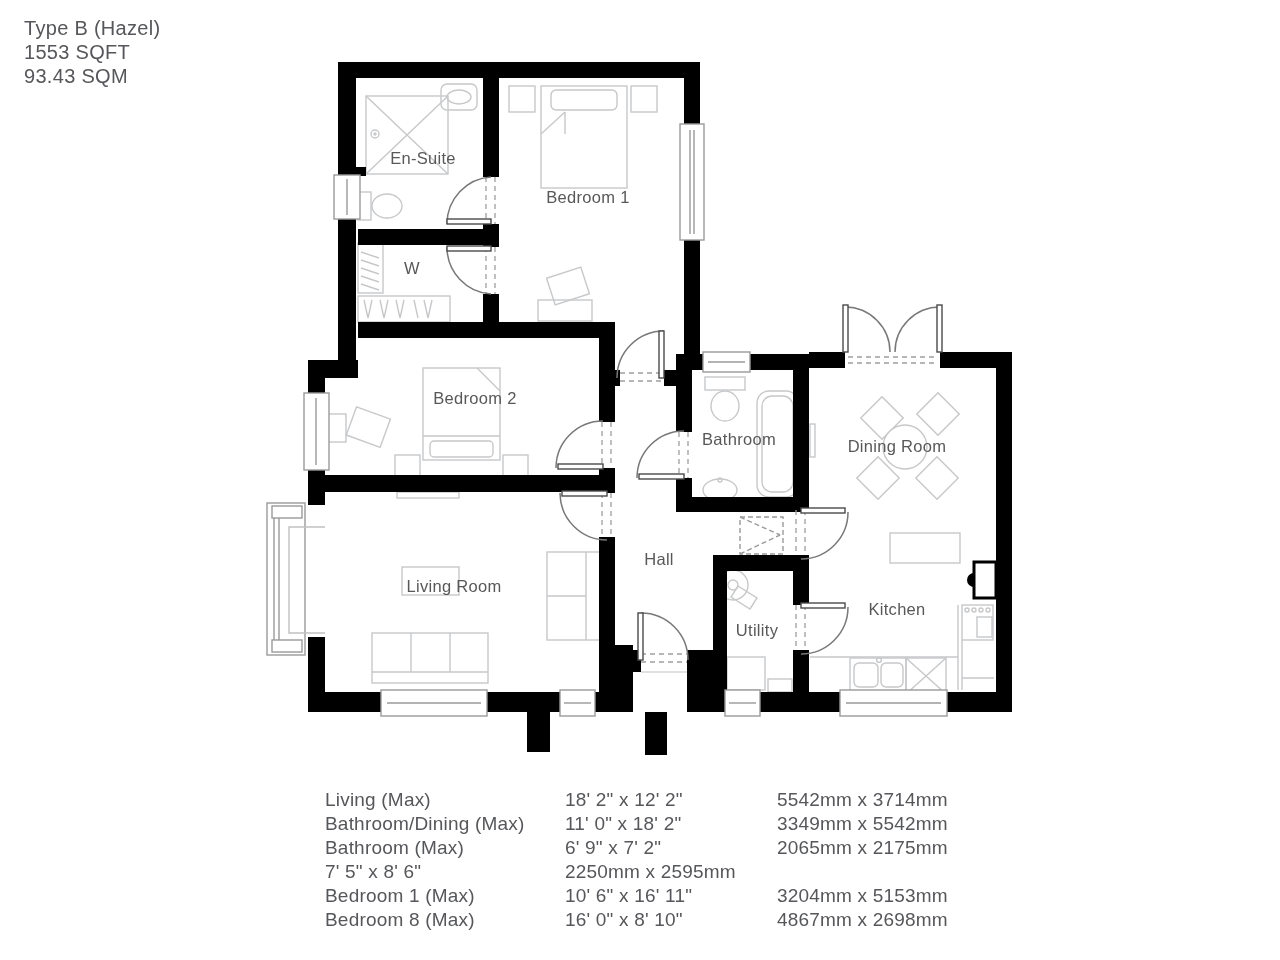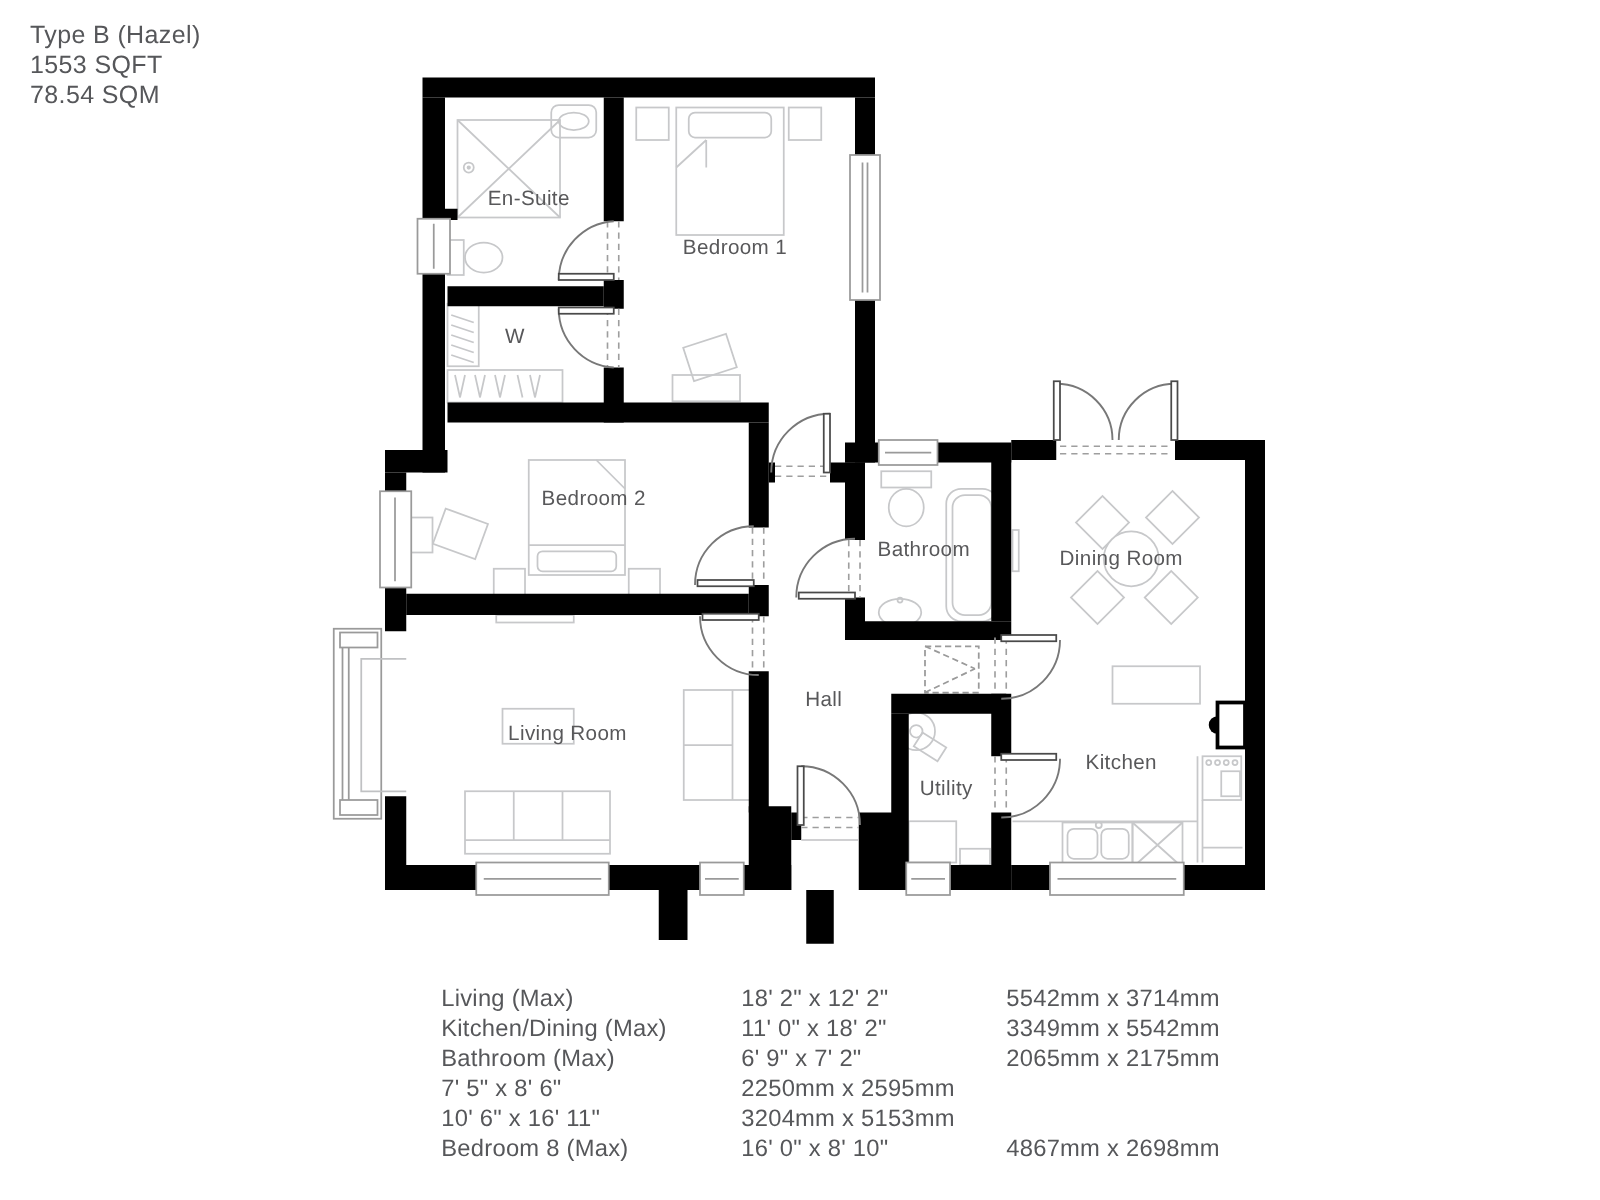--- a/index.html
+++ b/index.html
@@ -2,31 +2,31 @@
 <html><head>
 <meta charset="utf-8">
 <style>
   html,body{margin:0;padding:0;background:#ffffff;}
   .stage{position:relative;width:1280px;height:960px;background:#ffffff;overflow:hidden;
          font-family:"Liberation Sans",sans-serif;}
   .hdr{position:absolute;left:24px;top:16px;color:#56575a;font-size:20px;line-height:24px;letter-spacing:.3px;}
   .plan-svg{position:absolute;left:0;top:0;}
   .plan-svg text{font-family:"Liberation Sans",sans-serif;fill:#58585a;font-size:16.5px;letter-spacing:.3px;}
   .dims{position:absolute;left:325px;top:788px;color:#56575a;font-size:19px;line-height:24px;letter-spacing:.2px;}
-  .dim-row{display:grid;grid-template-columns:240px 212px 1fr;margin-left:28px;}
+  .dim-row{display:grid;grid-template-columns:240px 212px 1fr;}
 </style>
 </head>
 <body>
 
 <div class="stage">
 
   <div class="hdr">
     <div>Type B (Hazel)</div>
     <div>1553 SQFT</div>
-    <div>78.54 SQM</div>
+    <div>93.43 SQM</div>
   </div>
 
   <svg class="plan-svg" width="1280" height="960" viewBox="0 0 1280 960">
 
     <g stroke="#c7c8ca" fill="none" stroke-width="1.4">
 
       <g>
         <rect x="366" y="96" width="82" height="78"></rect>
         <path d="M366,96 L448,174 M448,96 L366,174"></path>
         <circle cx="375" cy="134" r="4"></circle>
@@ -289,34 +289,35 @@
     </g>
   </svg>
 
   <div class="dims">
     <div class="dim-row">
       <span>Living (Max)</span>
       <span>18' 2" x 12' 2"</span>
       <span>5542mm x 3714mm</span>
     </div>
     <div class="dim-row">
-      <span>Kitchen/Dining (Max)</span>
+      <span>Bathroom/Dining (Max)</span>
       <span>11' 0" x 18' 2"</span>
       <span>3349mm x 5542mm</span>
     </div>
     <div class="dim-row">
       <span>Bathroom (Max)</span>
       <span>6' 9" x 7' 2"</span>
       <span>2065mm x 2175mm</span>
     </div>
     <div class="dim-row">
       <span>7' 5" x 8' 6"</span>
       <span>2250mm x 2595mm</span>
     </div>
     <div class="dim-row">
+      <span>Bedroom 1 (Max)</span>
       <span>10' 6" x 16' 11"</span>
       <span>3204mm x 5153mm</span>
     </div>
     <div class="dim-row">
       <span>Bedroom 8 (Max)</span>
       <span>16' 0" x 8' 10"</span>
       <span>4867mm x 2698mm</span>
     </div>
   </div>
 

